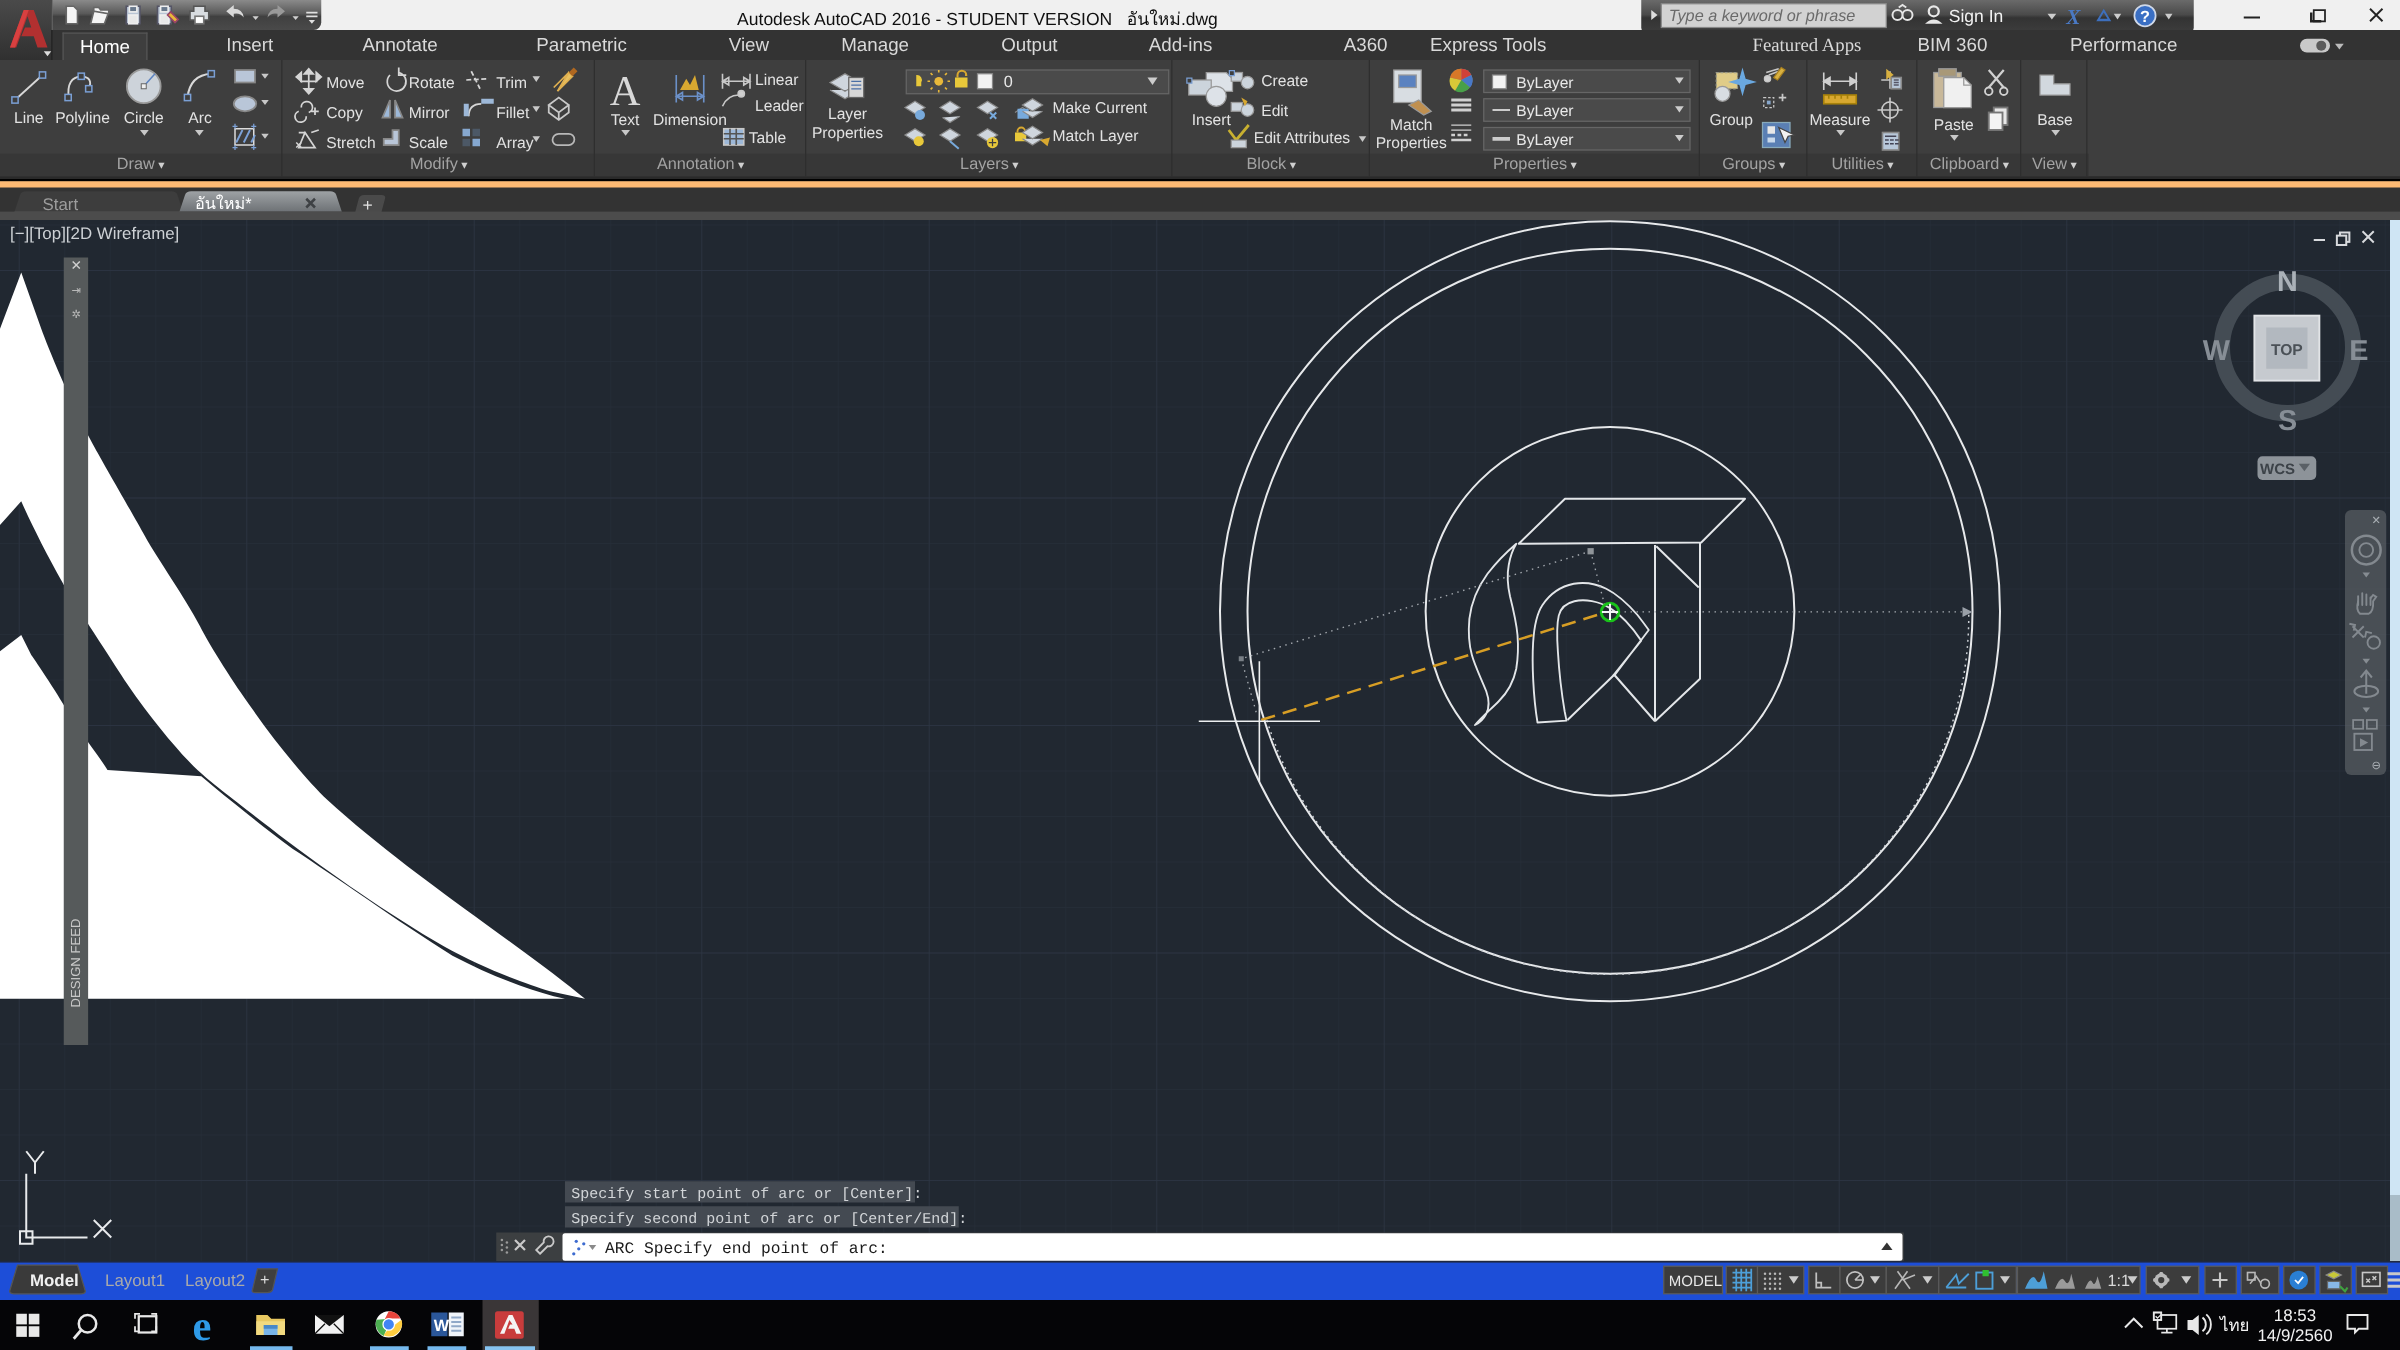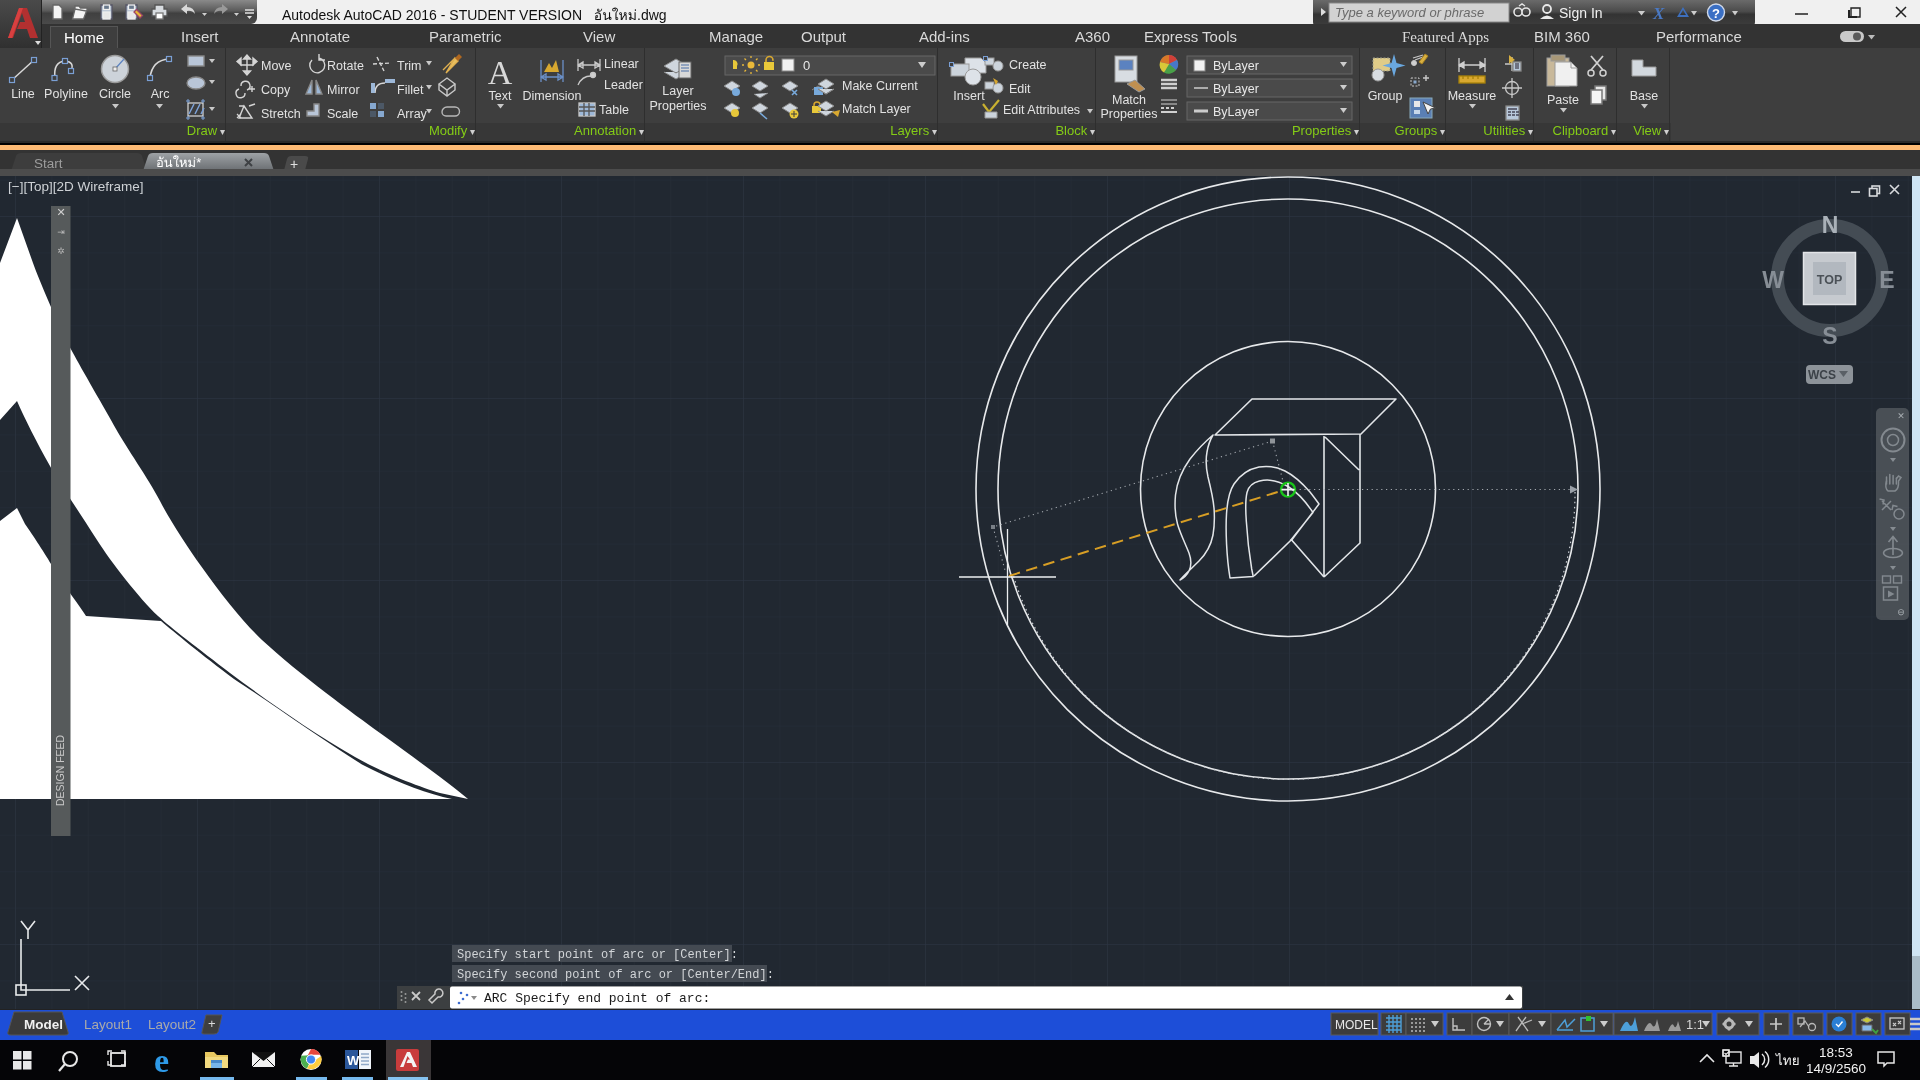--- a/index.html
+++ b/index.html
@@ -3,31 +3,31 @@
 <meta charset="utf-8">
 <style>
 * { margin:0; padding:0; box-sizing:border-box; }
 html,body { width:1920px; height:1080px; overflow:hidden; background:#000; }
 body { font-family:"Liberation Sans", sans-serif; position:relative; }
 .abs { position:absolute; }
 
 #titlebar { left:0; top:0; width:1920px; height:24px; background:#f0f0f0; }
 #appbtn { left:0; top:0; width:42px; height:48px; background:linear-gradient(#4a4a4a,#303030); border-right:1px solid #222; z-index:5;}
 #qat { left:42px; top:0; width:215px; height:24px; background:linear-gradient(#8a8a8a,#5a5a5a 45%,#404040 55%,#4a4a4a); border-radius:0 0 6px 0; }
-#title-text { left:282px; top:4px; width:1000px; font-size:14px; color:#101010; }
+#title-text { left:282px; top:4px; width:1000px; text-align:center; font-size:14px; color:#101010; }
 #infocenter { left:1313px; top:0; width:442px; height:26px; background:linear-gradient(#6a6a6a,#4a4a4a 45%,#333 55%,#3d3d3d); border-radius:0 0 4px 4px; }
 .winbtn { top:0; height:24px; width:46px; color:#222; text-align:center; font-size:14px; line-height:22px;}
 
 #tabrow { left:0; top:24px; width:1920px; height:24px; background:#333333; }
 .rtab { position:absolute; top:2px; height:22px; line-height:22px; padding:0 13px; color:#d9d9d9; font-size:15px; }
 .rtab.active { background:#3e3e3e; color:#fff; border:1px solid #555; border-bottom:none; }
 
 #ribbon { left:0; top:48px; width:1920px; height:95px; background:#3e3e3e; border-bottom:2px solid #2a2a2a; }
 .panel { position:absolute; top:0; height:93px; border-right:1px solid #2e2e2e; }
-.plabel { position:absolute; bottom:1px; width:100%; text-align:right; color:#84cc16; font-size:13px; height:17px; }
+.plabel { position:absolute; bottom:1px; width:100%; text-align:center; color:#a3a3a3; font-size:13px; height:17px; }
 .plabel:after { content:" ▾"; font-size:10px; color:#cfcfcf; }
 
 #filetabs { left:0; top:145px; width:1920px; height:24px; background:#333; border-top:5px solid #fdba74;}
 #drawtop { left:0; top:169px; width:1920px; height:7px; background:#4c4c4c; }
 
 #canvas { left:0; top:176px; width:1920px; height:833px; background:#212831; }
 
 #statusbar { left:0; top:1009px; width:1920px; height:31px; background:#1d4ed8; border-top:1px solid #222; }
 
 #taskbar { left:0; top:1040px; width:1920px; height:40px; background:#050507; }
@@ -96,21 +96,21 @@
     </svg></div>
 <div class="abs winbtn" style="left:1878px;"><svg width="42" height="24">
       <path d="M16 7 l10 10 M26 7 l-10 10" stroke="#222" stroke-width="1.5"></path>
     </svg></div>
 <div class="abs" id="tabrow">
 <div class="rtab active" style="left:50px;">Home</div>
 <div class="rtab" style="left:168px;">Insert</div>
 <div class="rtab" style="left:277px;">Annotate</div>
 <div class="rtab" style="left:416px;">Parametric</div>
 <div class="rtab" style="left:570px;">View</div>
-<div class="rtab" style="left:696px;">Manage</div>
+<div class="rtab" style="left:660px;">Manage</div>
 <div class="rtab" style="left:788px;">Output</div>
 <div class="rtab" style="left:906px;text-align:right;">Add-ins</div>
 <div class="rtab" style="left:1062px;">A360</div>
 <div class="rtab" style="left:1131px;text-align:right;">Express Tools</div>
 <div class="rtab" style="left:1389px;font-family:Liberation Serif, serif;">Featured Apps</div>
 <div class="rtab" style="left:1521px;">BIM 360</div>
 <div class="rtab" style="left:1643px;">Performance</div>
 <svg class="abs" style="left:1838px;top:5px;" width="40" height="16">
       <rect x="2" y="2" width="24" height="11" rx="5.5" fill="#c9c9c9"></rect>
       <circle cx="19" cy="7.5" r="4" fill="#5a5a5a"></circle>

